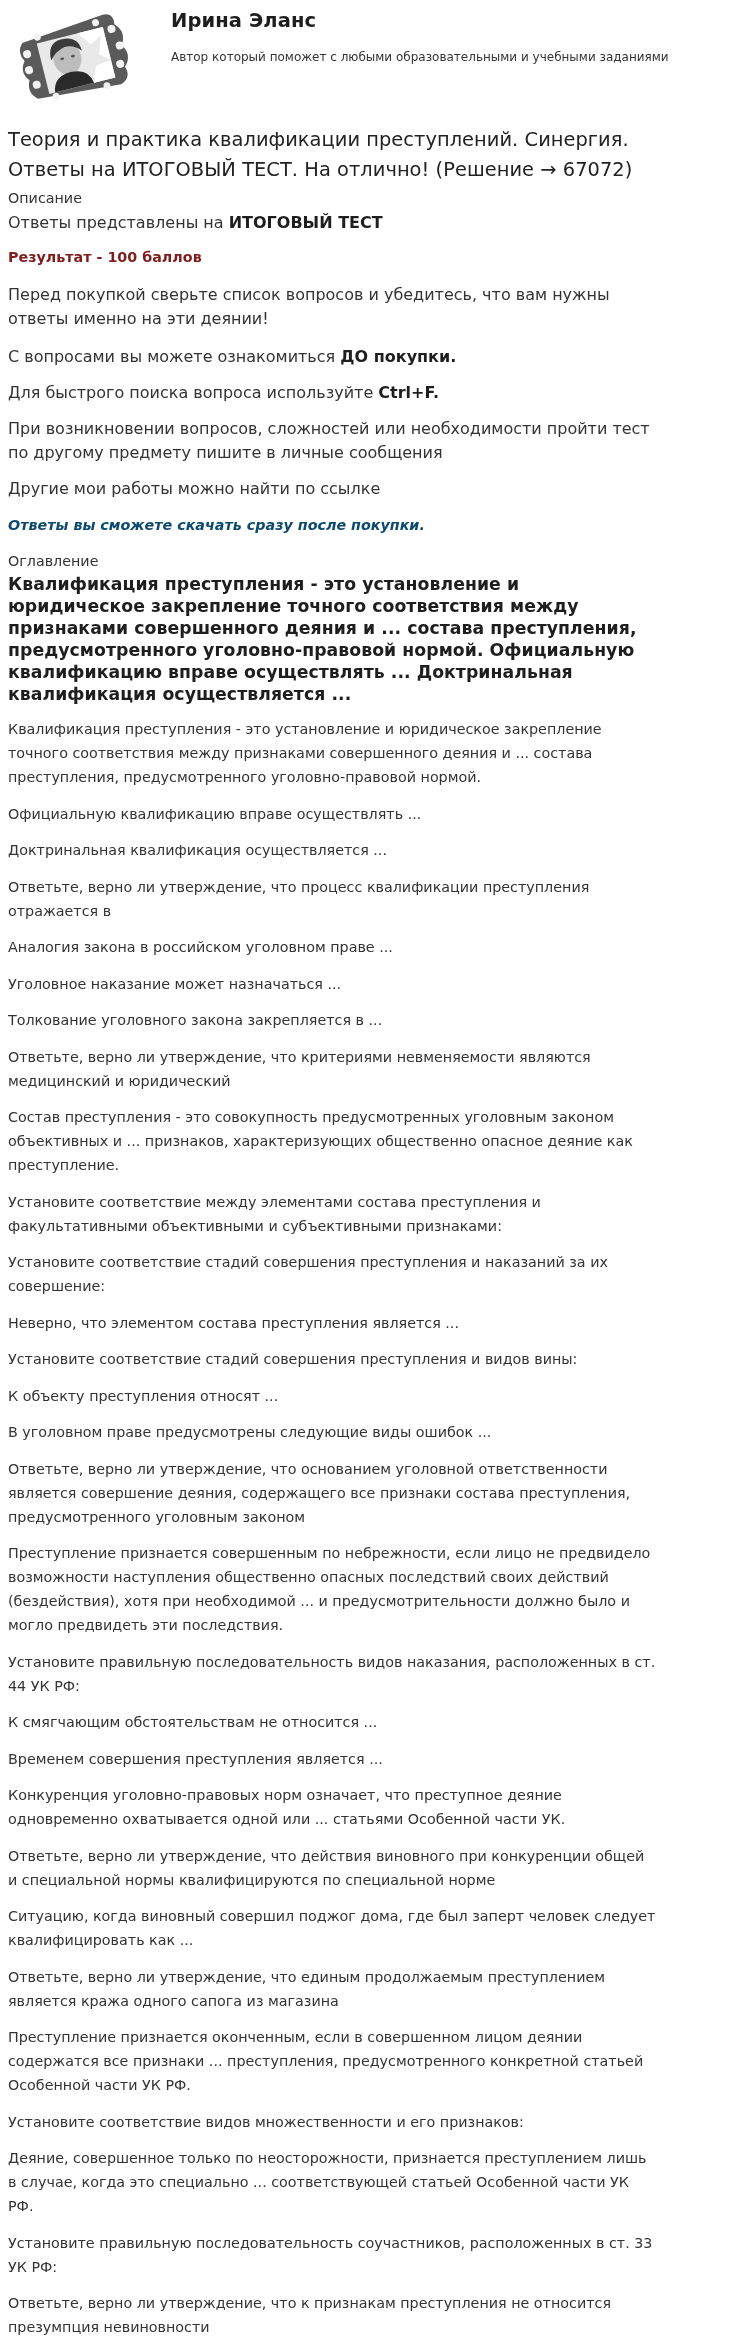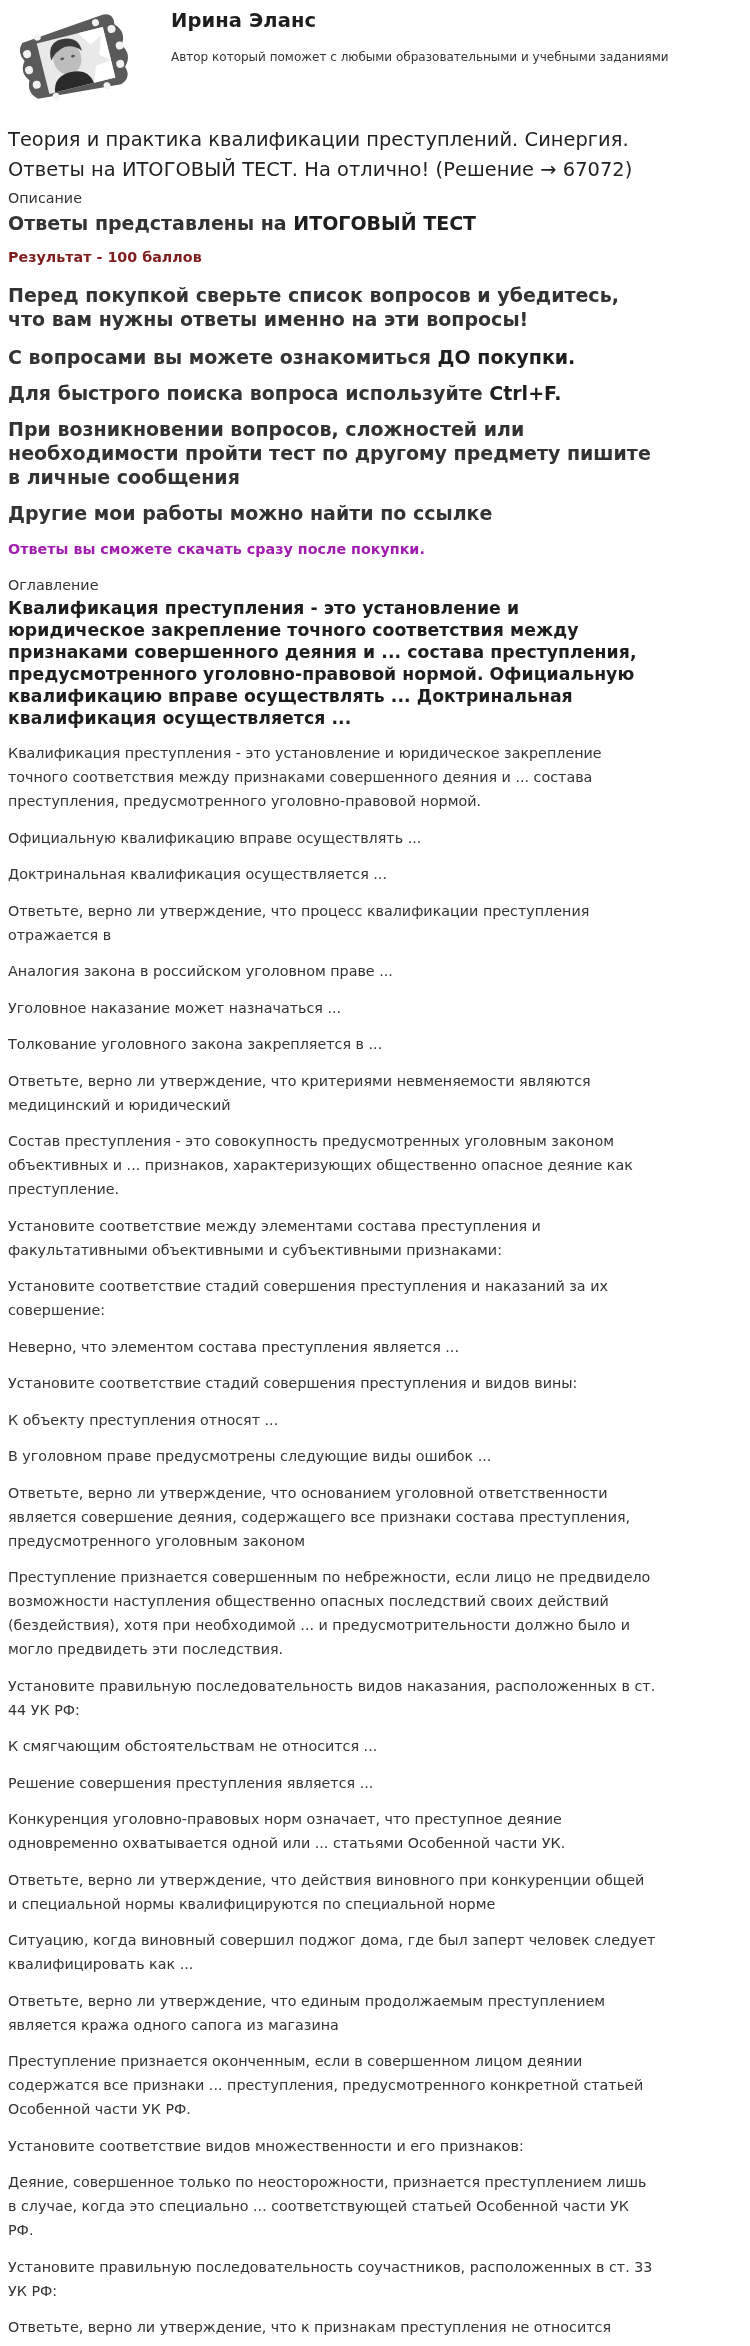--- a/index.html
+++ b/index.html
@@ -58,40 +58,40 @@
     color: #222;
     letter-spacing: 0.05px;
   }
   .section-label {
     font-size: 14.3px;
     line-height: 20px;
     color: #333;
     margin-top: 3px;
   }
   .p {
-    font-size: 19px;
+    font-size: 16px;
     line-height: 24px;
     color: #333;
     margin: 0 0 12px 0;
-    font-weight: bold;
   }
   .p.tight { margin-bottom: 10px; }
   .p b, .p strong { color: #1e1e1e; }
   .bold-line {
     font-size: 14.3px;
     line-height: 24px;
     font-weight: bold;
     color: #7f1d1d;
     margin: 0 0 12px 0;
   }
   .italic-bold {
     font-size: 14.3px;
     line-height: 24px;
     font-weight: bold;
-    color: #a21caf;
+    font-style: italic;
+    color: #0c4a6e;
     margin: 0 0 10px 0;
   }
   .toc-label {
     font-size: 14.3px;
     line-height: 20px;
     color: #333;
     margin: 0 0 2px 0;
   }
   .toc-heading {
     font-size: 17.3px;
@@ -148,21 +148,21 @@
   <h1 class="title">Теория и практика квалификации преступлений. Синергия. Ответы на ИТОГОВЫЙ ТЕСТ. На отлично! (Решение → 67072)</h1>
 
   <div class="section-label">Описание</div>
 
   <div class="p tight" style="margin-top:3px;">
     <span>Ответы представлены на </span><b>ИТОГОВЫЙ ТЕСТ</b>
   </div>
 
   <div class="bold-line" style="margin-bottom:14px;">Результат - 100 баллов</div>
 
-  <div class="p" style="margin-bottom:14px;">Перед покупкой сверьте список вопросов и убедитесь, что вам нужны ответы именно на эти вопросы!</div>
+  <div class="p" style="margin-bottom:14px;">Перед покупкой сверьте список вопросов и убедитесь, что вам нужны ответы именно на эти деянии!</div>
 
   <div class="p">
     <span>С вопросами вы можете ознакомиться </span><b>ДО покупки.</b>
   </div>
 
   <div class="p">
     <span>Для быстрого поиска вопроса используйте </span><b>Ctrl+F.</b>
   </div>
 
   <div class="p">При возникновении вопросов, сложностей или необходимости пройти тест по другому предмету пишите в личные сообщения</div>
@@ -187,21 +187,21 @@
     <div class="q">Установите соответствие между элементами состава преступления и факультативными объективными и субъективными признаками:</div>
     <div class="q">Установите соответствие стадий совершения преступления и наказаний за их совершение:</div>
     <div class="q">Неверно, что элементом состава преступления является ...</div>
     <div class="q">Установите соответствие стадий совершения преступления и видов вины:</div>
     <div class="q">К объекту преступления относят ...</div>
     <div class="q">В уголовном праве предусмотрены следующие виды ошибок ...</div>
     <div class="q">Ответьте, верно ли утверждение, что основанием уголовной ответственности является совершение деяния, содержащего все признаки состава преступления, предусмотренного уголовным законом</div>
     <div class="q">Преступление признается совершенным по небрежности, если лицо не предвидело возможности наступления общественно опасных последствий своих действий (бездействия), хотя при необходимой ... и предусмотрительности должно было и могло предвидеть эти последствия.</div>
     <div class="q">Установите правильную последовательность видов наказания, расположенных в ст. 44 УК РФ:</div>
     <div class="q">К смягчающим обстоятельствам не относится ...</div>
-    <div class="q">Решение совершения преступления является ...</div>
+    <div class="q">Временем совершения преступления является ...</div>
     <div class="q">Конкуренция уголовно-правовых норм означает, что преступное деяние одновременно охватывается одной или ... статьями Особенной части УК.</div>
     <div class="q">Ответьте, верно ли утверждение, что действия виновного при конкуренции общей и специальной нормы квалифицируются по специальной норме</div>
     <div class="q">Ситуацию, когда виновный совершил поджог дома, где был заперт человек следует квалифицировать как ...</div>
     <div class="q">Ответьте, верно ли утверждение, что единым продолжаемым преступлением является кража одного сапога из магазина</div>
     <div class="q">Преступление признается оконченным, если в совершенном лицом деянии содержатся все признаки ... преступления, предусмотренного конкретной статьей Особенной части УК РФ.</div>
     <div class="q">Установите соответствие видов множественности и его признаков:</div>
     <div class="q">Деяние, совершенное только по неосторожности, признается преступлением лишь в случае, когда это специально ... соответствующей статьей Особенной части УК РФ.</div>
     <div class="q">Установите правильную последовательность соучастников, расположенных в ст. 33 УК РФ:</div>
     <div class="q">Ответьте, верно ли утверждение, что к признакам преступления не относится презумпция невиновности</div>
     <div class="q">Составным преступлением является ...</div>

